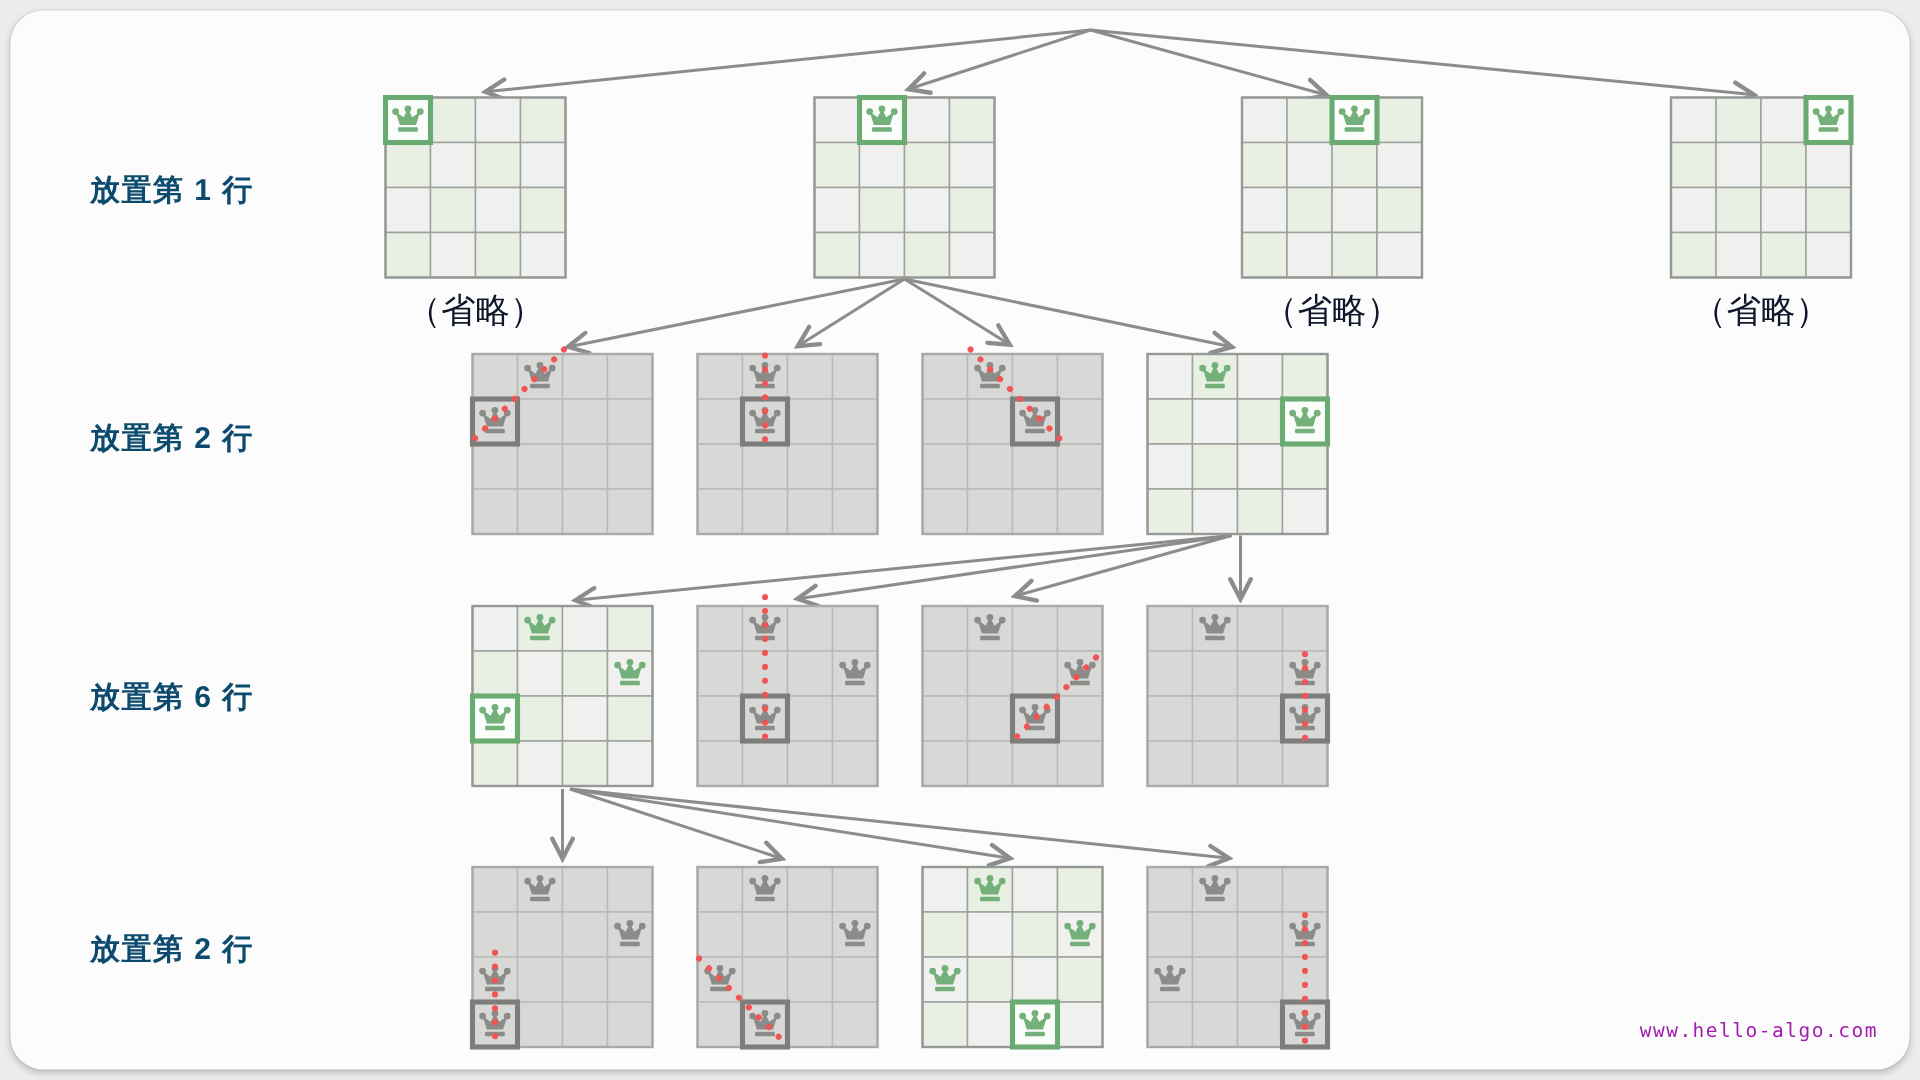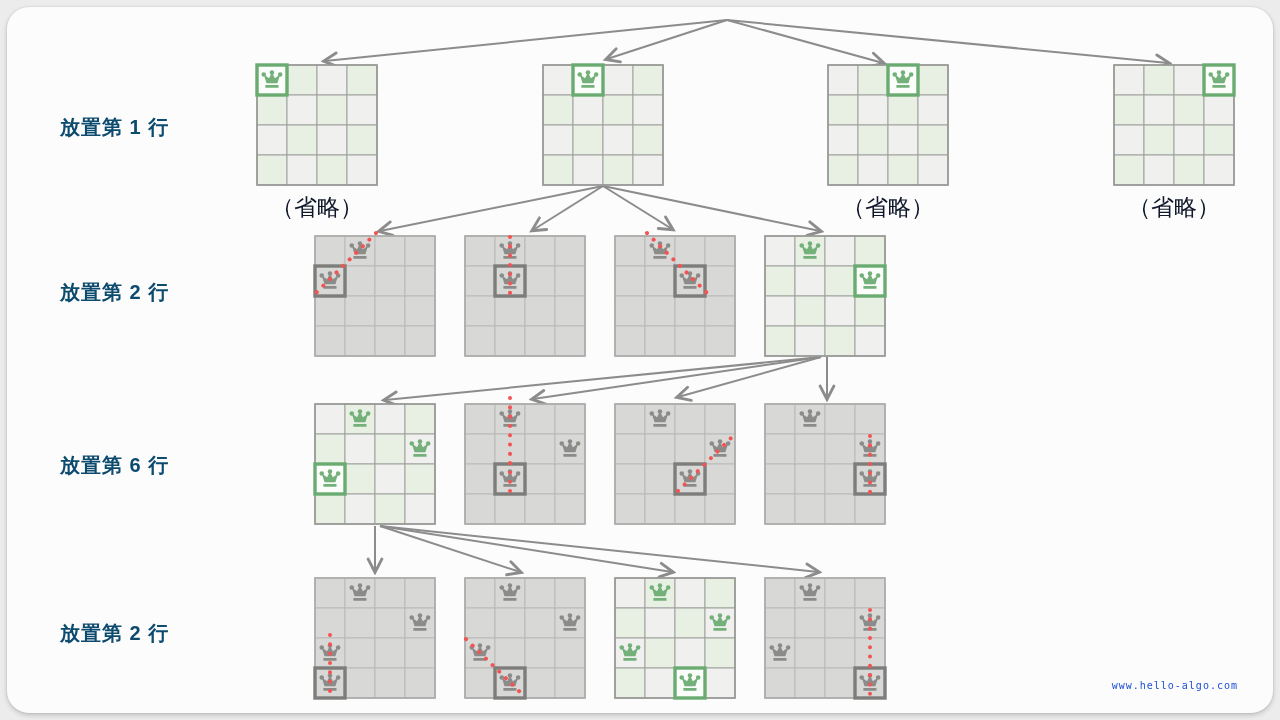--- a/index.html
+++ b/index.html
@@ -18,23 +18,23 @@
   svg.board{position:absolute;overflow:visible;}
   .row-label{
     position:absolute;transform:translateY(-50%);
     font-size:20px;font-weight:bold;color:#0c4a6e;letter-spacing:1px;white-space:nowrap;
   }
   .omitted{
     position:absolute;transform:translate(-50%,-50%);
     font-size:23px;color:#0f172a;white-space:nowrap;
   }
   .watermark{
-    position:absolute;right:42px;top:680px;
+    position:absolute;right:28px;top:680px;
     font-family:"DejaVu Sans Mono", monospace;
-    font-size:10px;color:#1d4ed8;letter-spacing:1px;
+    font-size:13px;color:#a21caf;letter-spacing:1px;
   }
 </style>
 </head>
 <body>
 
 <div id="card"></div>
 <div id="stage">
   <svg id="arrows" width="1280" height="720" viewBox="0 0 1280 720">
       <defs>
         <marker id="ah" viewBox="0 0 10 10" refX="7.6" refY="5" markerWidth="9" markerHeight="9" orient="auto">

